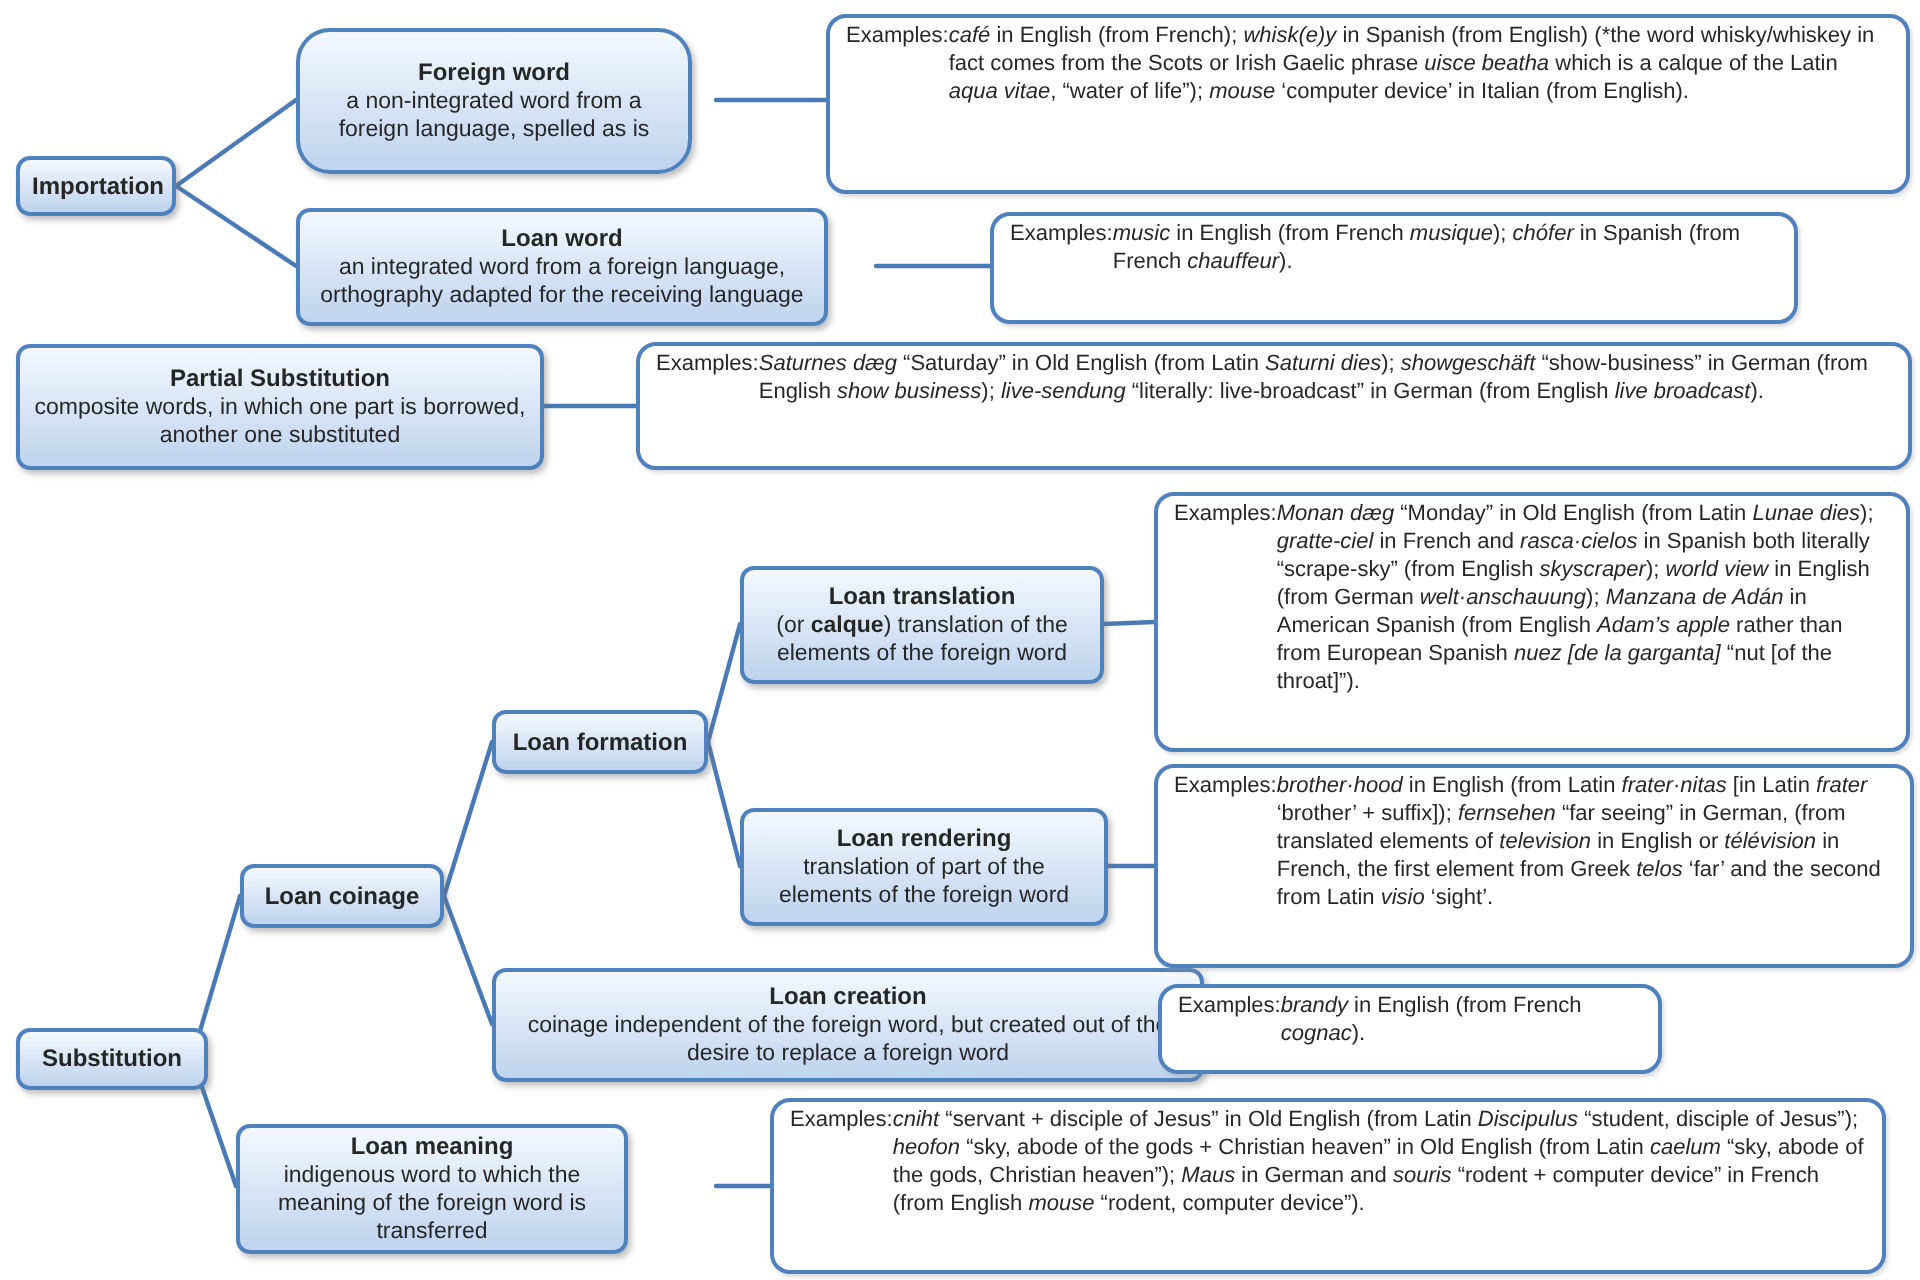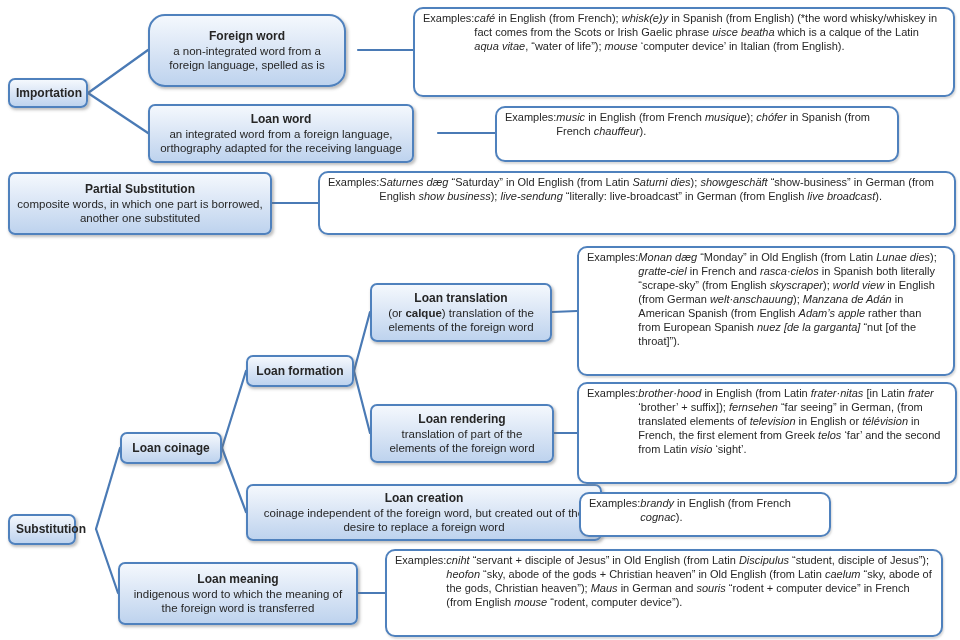--- a/index.html
+++ b/index.html
@@ -25,27 +25,27 @@
     display:flex;justify-content:center;
     padding:3px 8px;font-size:11px;line-height:1.27;
   }
   .ex .hdr{text-align:center;}
   .ex .body{text-align:left;}
   
   #n-importation{left:8px;top:78px;width:80px;min-height:30px;}
   #n-foreign-word{left:148px;top:14px;width:198px;min-height:73px;border-radius:17px;}
   #n-loan-word{left:148px;top:104px;width:266px;min-height:59px;}
   #n-partial-substitution{left:8px;top:172px;width:264px;min-height:63px;}
-  #n-substitution{left:8px;top:514px;width:68px;min-height:31px;}
+  #n-substitution{left:8px;top:514px;width:96px;min-height:31px;}
   #n-loan-coinage{left:120px;top:432px;width:102px;min-height:32px;}
   #n-loan-formation{left:246px;top:355px;width:108px;min-height:32px;}
   #n-loan-translation{left:370px;top:283px;width:182px;min-height:59px;}
   #n-loan-rendering{left:370px;top:404px;width:184px;min-height:59px;}
   #n-loan-creation{left:246px;top:484px;width:356px;min-height:57px;}
-  #n-loan-meaning{left:118px;top:562px;width:240px;min-height:63px;}
+  #n-loan-meaning{left:118px;top:562px;width:196px;min-height:63px;}
   
   #e-foreign-word{left:413px;top:7px;width:542px;min-height:90px;}
   #e-loan-word{left:495px;top:106px;width:404px;min-height:56px;}
   #e-partial-substitution{left:318px;top:171px;width:638px;min-height:64px;}
   #e-loan-translation{left:577px;top:246px;width:378px;min-height:130px;}
   #e-loan-rendering{left:577px;top:382px;width:380px;min-height:102px;}
   #e-loan-creation{left:579px;top:492px;width:252px;min-height:45px;}
   #e-loan-meaning{left:385px;top:549px;width:558px;min-height:88px;}
 </style>
 </head>

